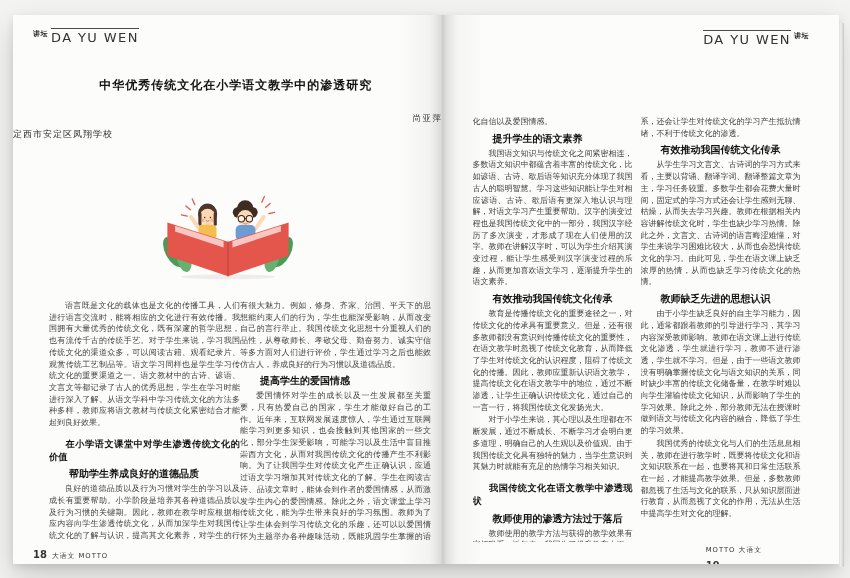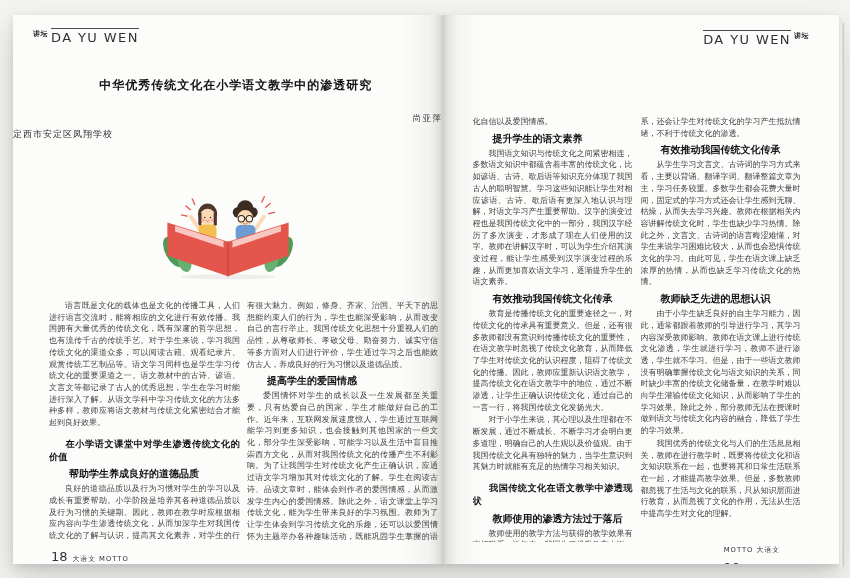--- a/index.html
+++ b/index.html
@@ -32,34 +32,34 @@
   .m-en{font-size:13px;letter-spacing:1.4px;color:#333;border-top:1px solid #4a4a4a;padding-top:1px;}
   
   .article-title{
     position:absolute;top:62px;left:8px;width:100%;text-align:center;white-space:nowrap;
     font-size:12px;font-weight:bold;letter-spacing:1px;color:#141414;
   }
   .article-author{position:absolute;top:98px;width:100%;text-align:right;font-size:8.5px;color:#3a3a3a;letter-spacing:1.5px;}
   .article-affil{position:absolute;top:113px;width:100%;text-align:left;font-size:9px;color:#2c2c2c;letter-spacing:1px;}
   .illu-wrap{position:absolute;top:168px;left:50%;transform:translateX(-50%);}
   
-  .lp-cols{position:absolute;top:285px;left:36px;display:flex;gap:7px;height:243px;overflow:hidden;}
+  .lp-cols{position:absolute;top:285px;left:36px;display:flex;height:243px;overflow:hidden;}
   .lp-cols .col{width:191px;overflow:hidden;}
   .rp-cols{position:absolute;top:101px;left:30px;display:flex;gap:8px;height:426px;overflow:hidden;}
   .rp-cols .col{width:160px;overflow:hidden;}
   .blk{color:#424242;}
   .blk.p{font-size:8px;line-height:11.7px;text-align:justify;text-indent:2em;margin:0 0 1px;}
   .blk.p.noindent{text-indent:0;}
   .blk.h2{font-size:9.2px;font-weight:bold;line-height:12.8px;text-indent:1.8em;text-align:justify;color:#131313;margin:9px 0 5px;}
   .blk.h3{font-size:10px;font-weight:bold;line-height:12px;text-indent:2em;color:#131313;margin:5px 0 3px;}
   
   .folio{position:absolute;display:flex;align-items:baseline;gap:5px;font-size:6.8px;color:#333;letter-spacing:1px;}
   .lp-folio{top:534px;left:20px;}
   .rp-folio{top:530px;right:77px;flex-direction:column;}
-  .pg-num{font-weight:normal;font-size:13px;letter-spacing:0;margin-left:18px;}
+  .pg-num{font-weight:bold;font-size:10px;letter-spacing:0;}
 </style>
 </head>
 <body>
 
 <div class="spread">
 
   <div class="page page-left">
     <div class="masthead lp-masthead">
       <span class="m-cn">讲坛</span>
       <span class="m-en">DA YU WEN</span>

